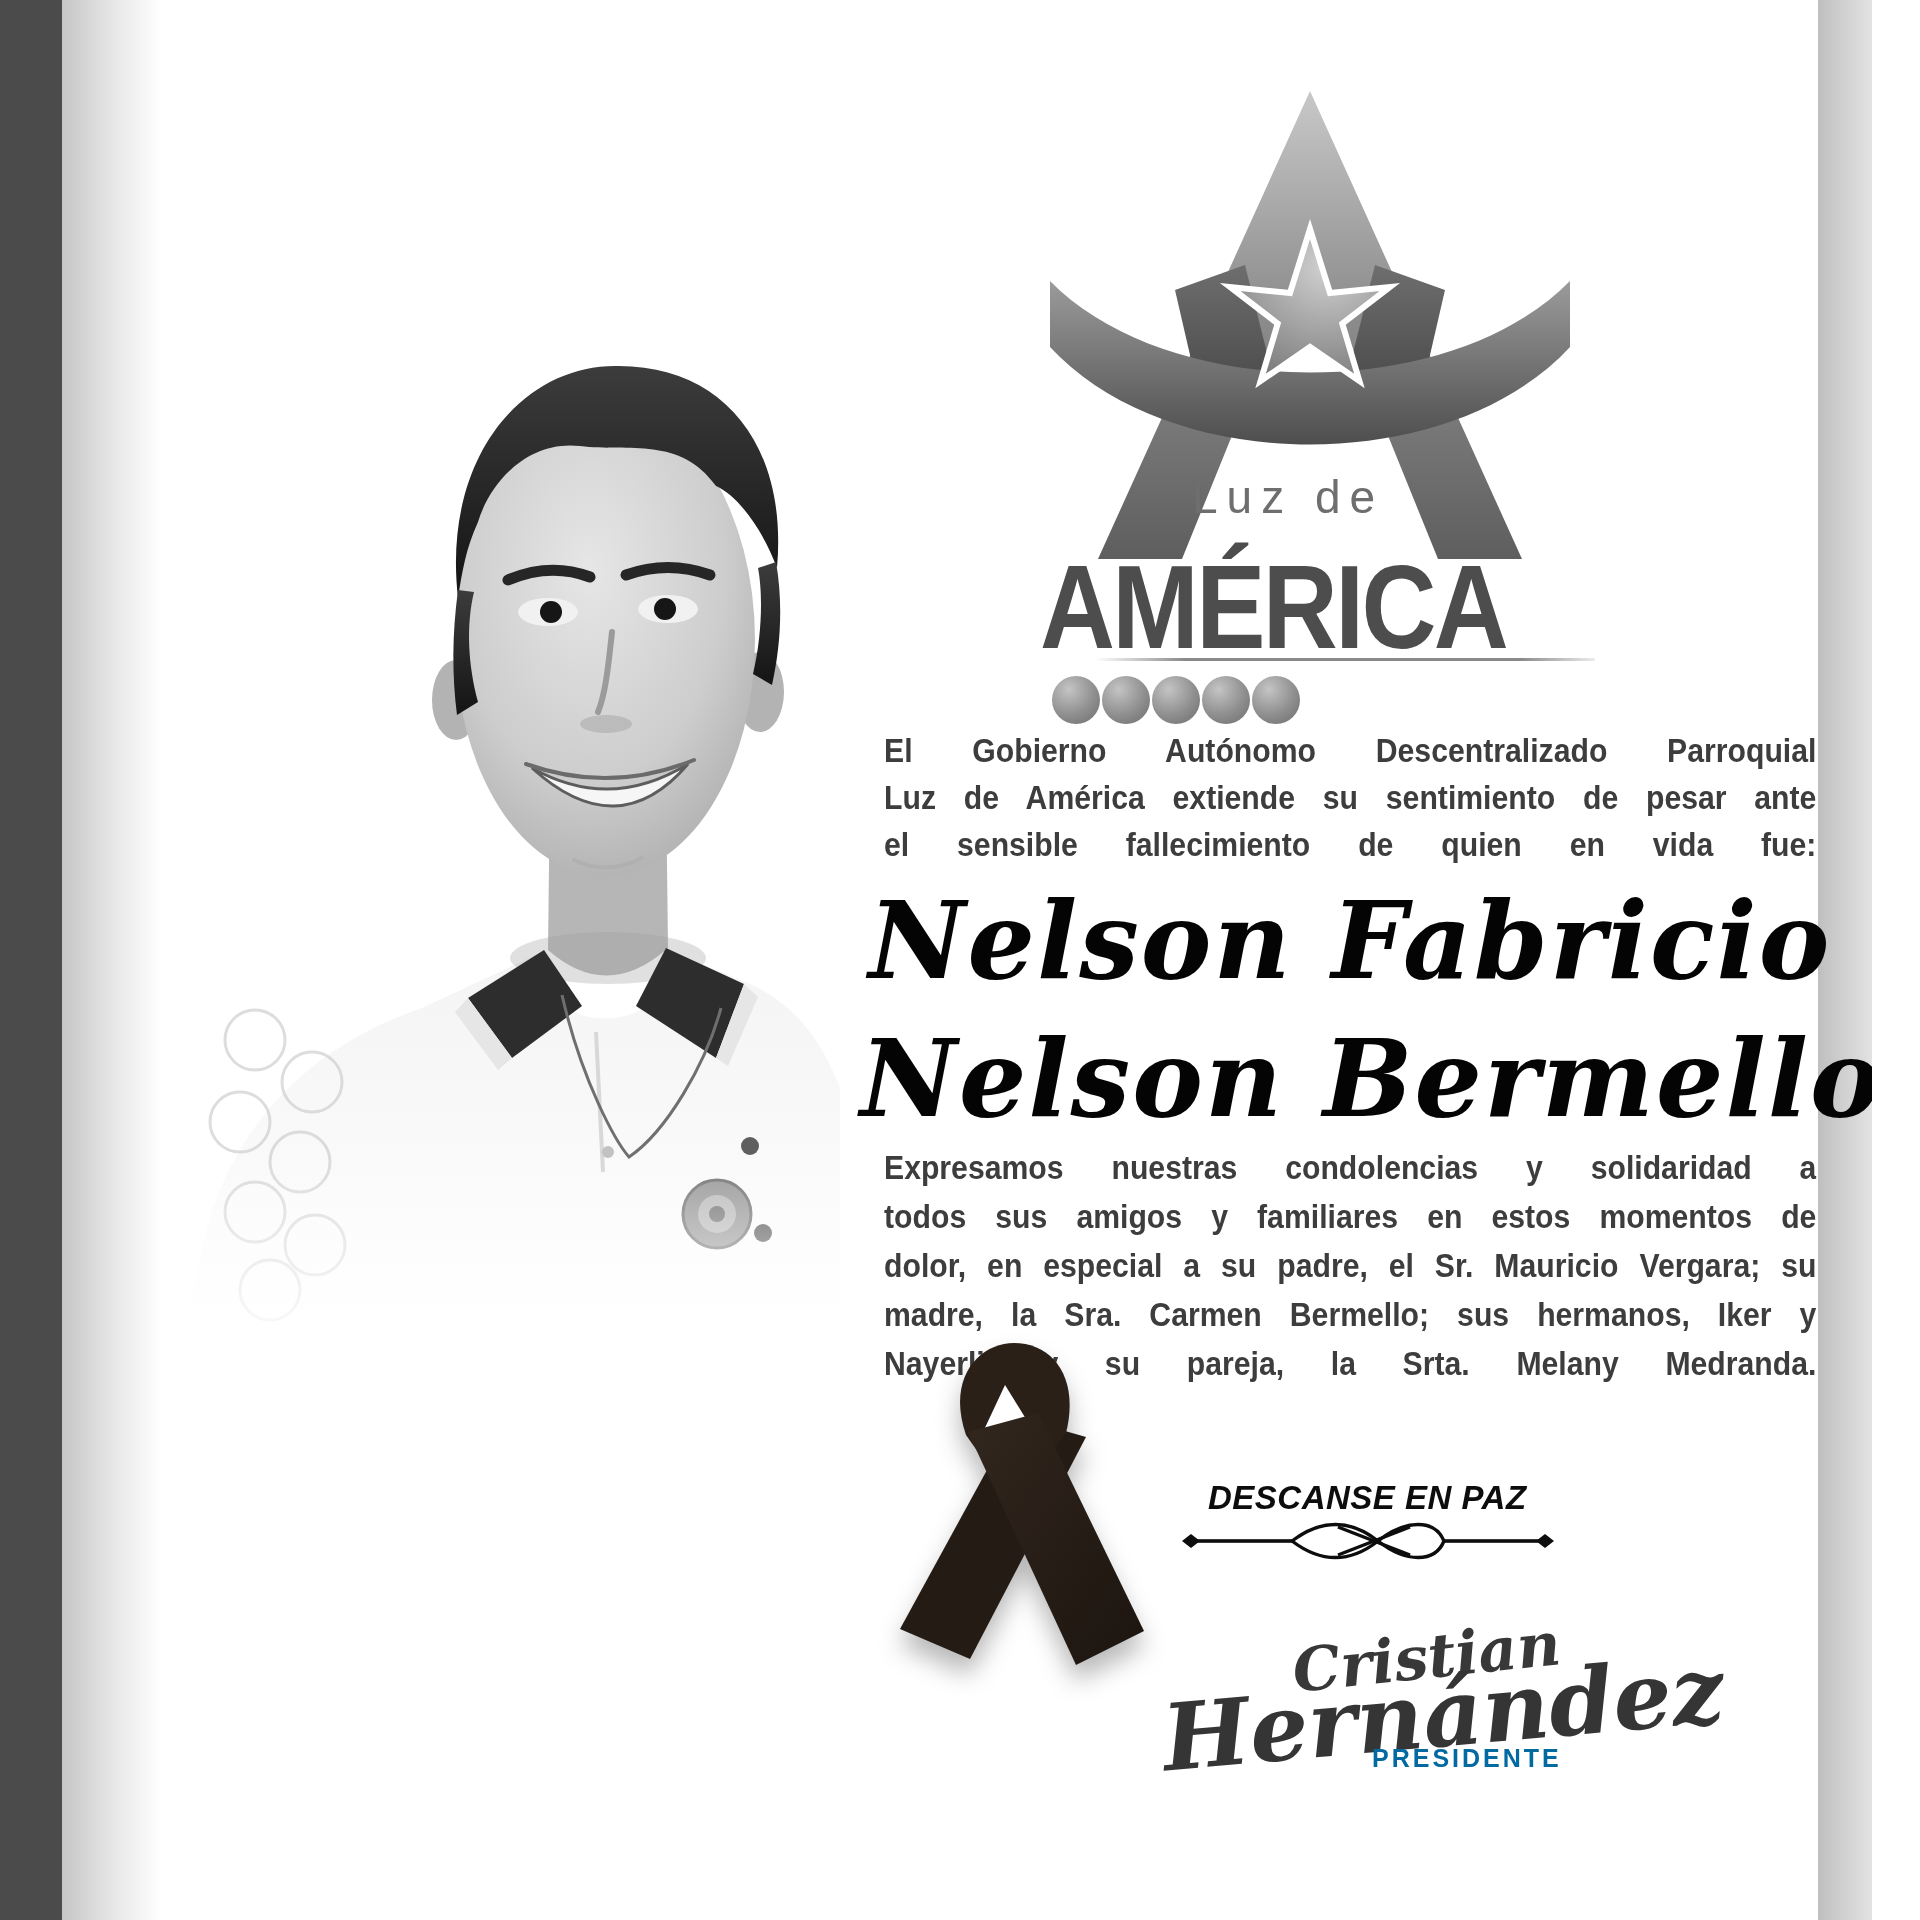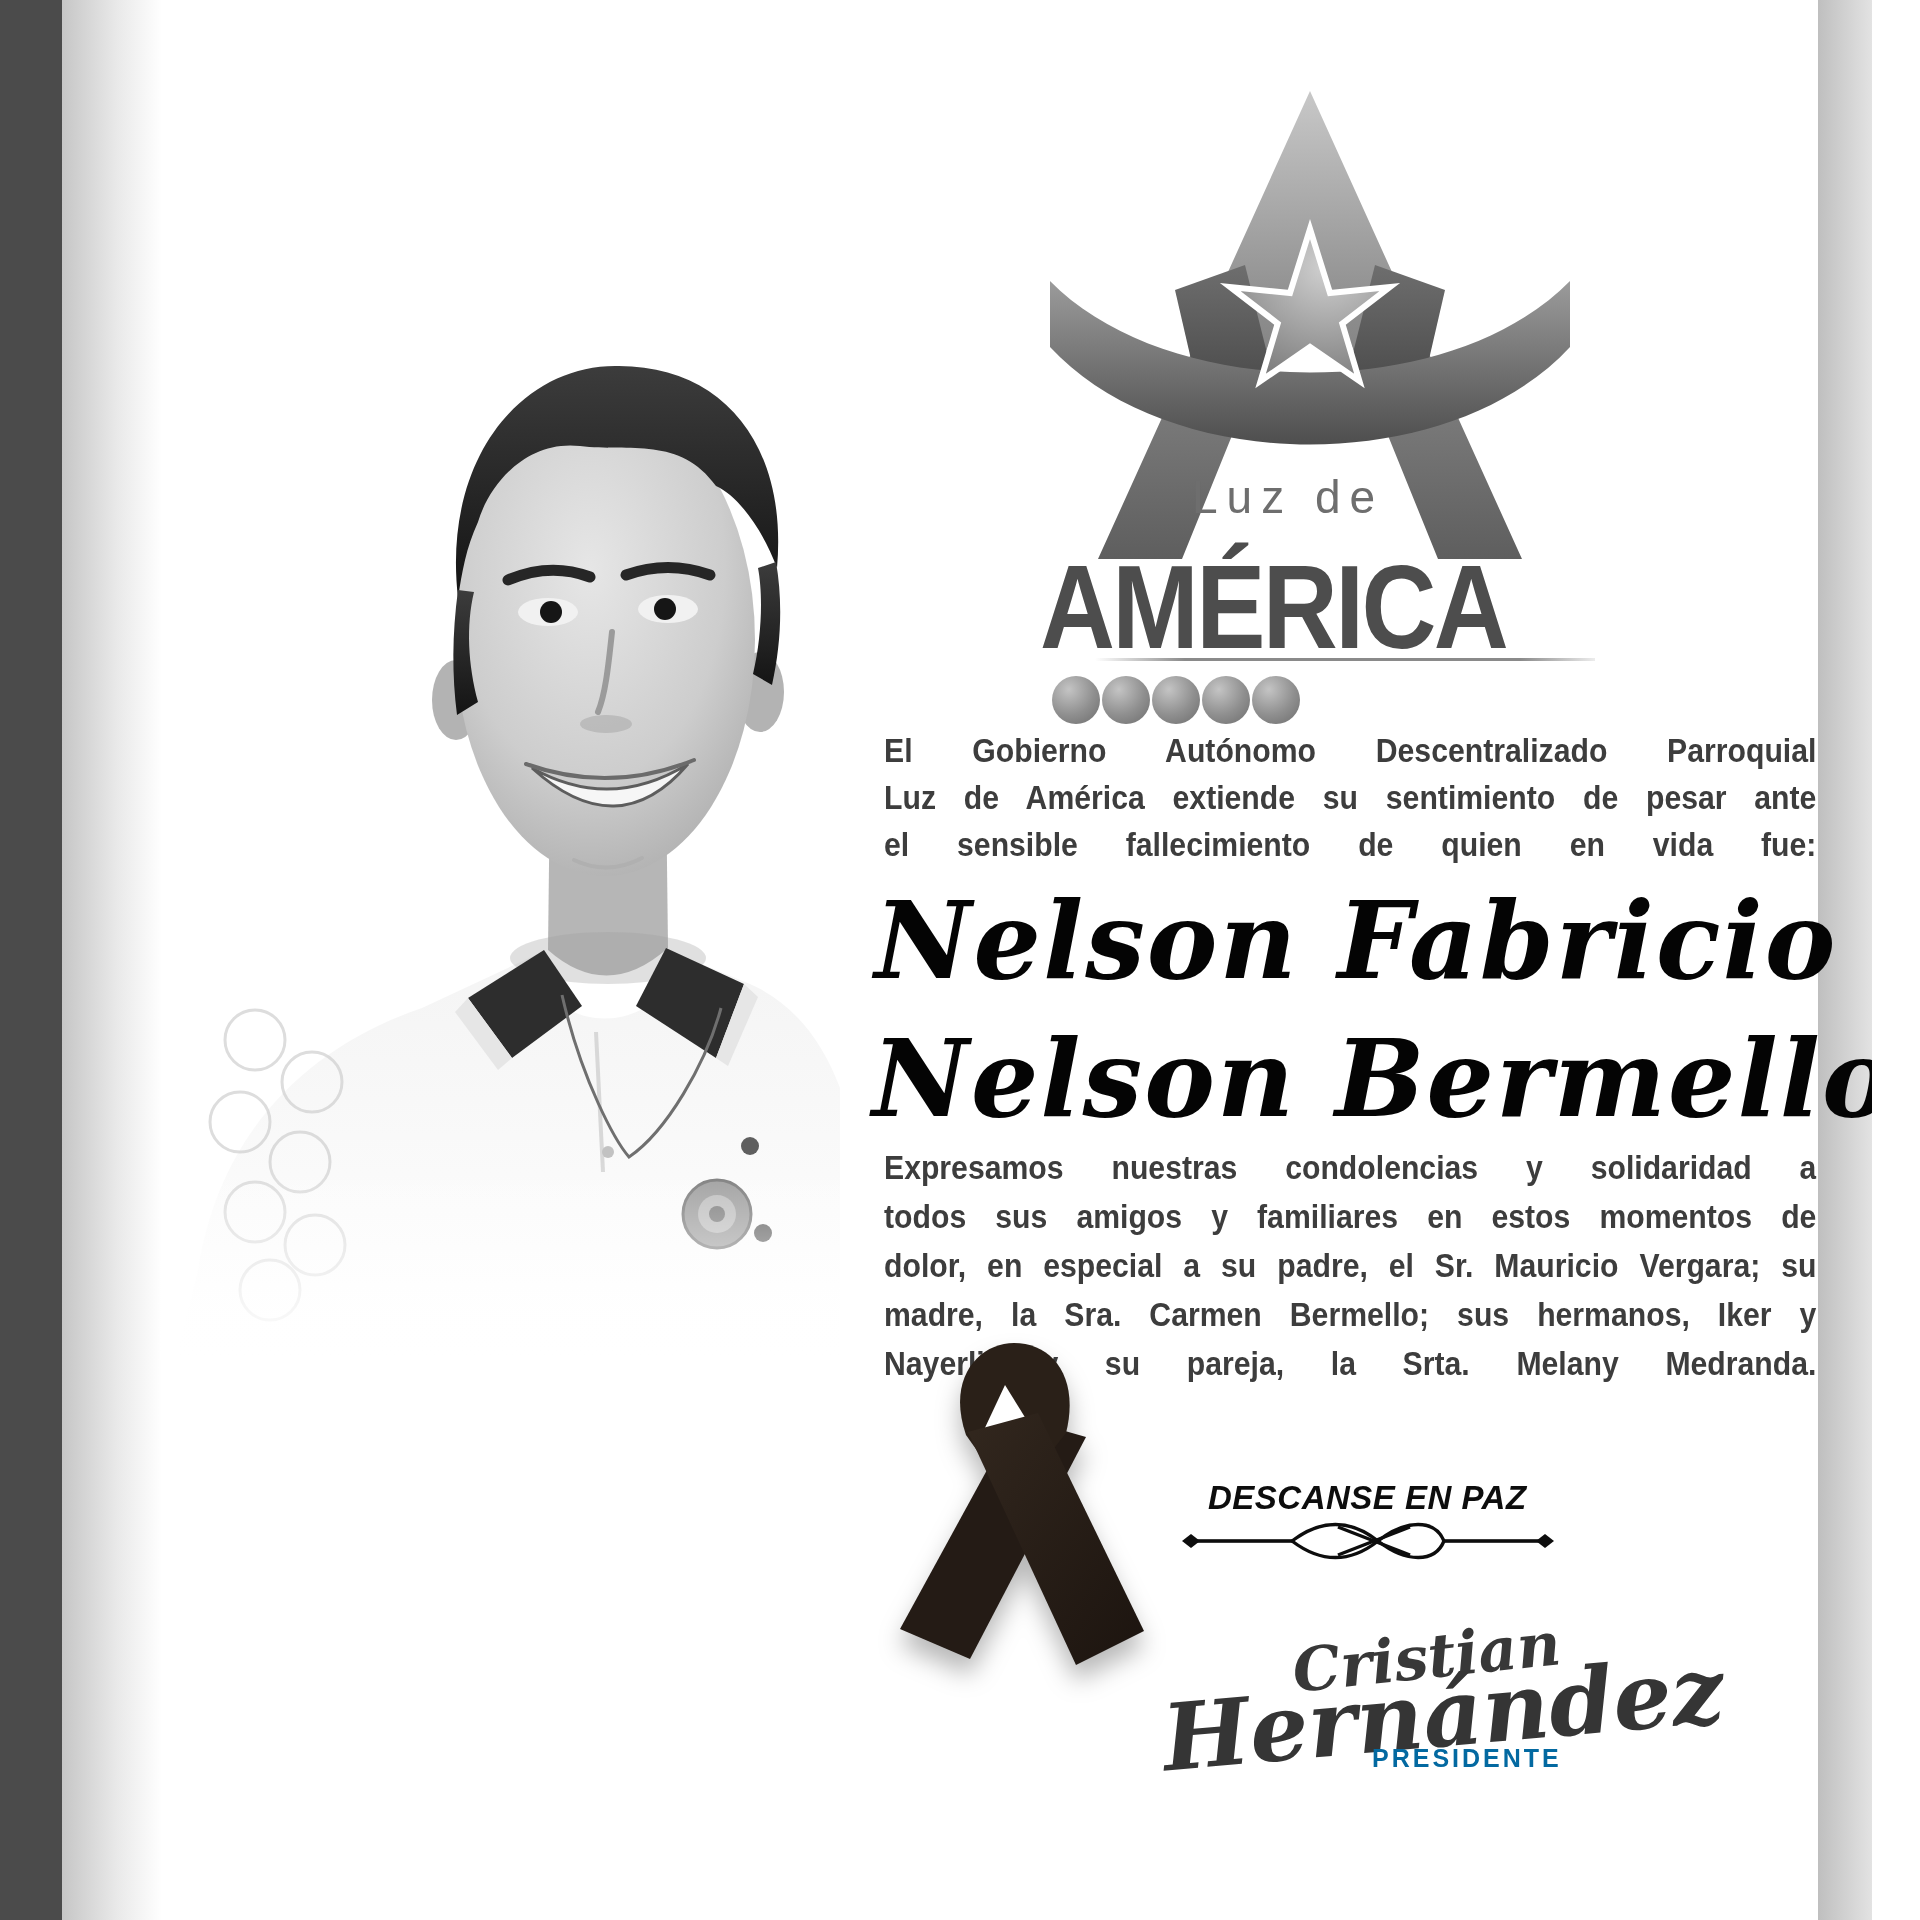--- a/index.html
+++ b/index.html
@@ -31,21 +31,21 @@
       color:#3d3d3d;font-weight:700;}
   .para .pline{display:block;text-align:justify;text-align-last:justify;height:47px;line-height:47px;
       font-size:34px;overflow:hidden;}
   .para-intro{top:727px;}
   .para-condolence{top:1143px;}
   .para-condolence .pline{height:49px;line-height:49px;}
 
   
   .name-block{position:absolute;left:860px;top:872px;width:980px;text-align:center;color:#040404;
       font-family:"DejaVu Serif",serif;font-style:italic;font-weight:700;}
-  .name-line{font-size:106px;line-height:138px;letter-spacing:2px;white-space:nowrap;margin-left:12px;}
+  .name-line{font-size:106px;line-height:138px;letter-spacing:2px;white-space:nowrap;}
 
   
   .ribbon{position:absolute;left:888px;top:1335px;width:272px;height:332px;
       filter:drop-shadow(0 16px 12px rgba(0,0,0,0.28));}
 
   
   .rip-label{position:absolute;left:1208px;top:1479px;width:300px;font-size:33px;font-weight:700;
       font-style:italic;color:#0d0d0d;letter-spacing:0.5px;white-space:nowrap;}
   .rip-divider{position:absolute;left:1178px;top:1518px;width:380px;height:46px;}
 

